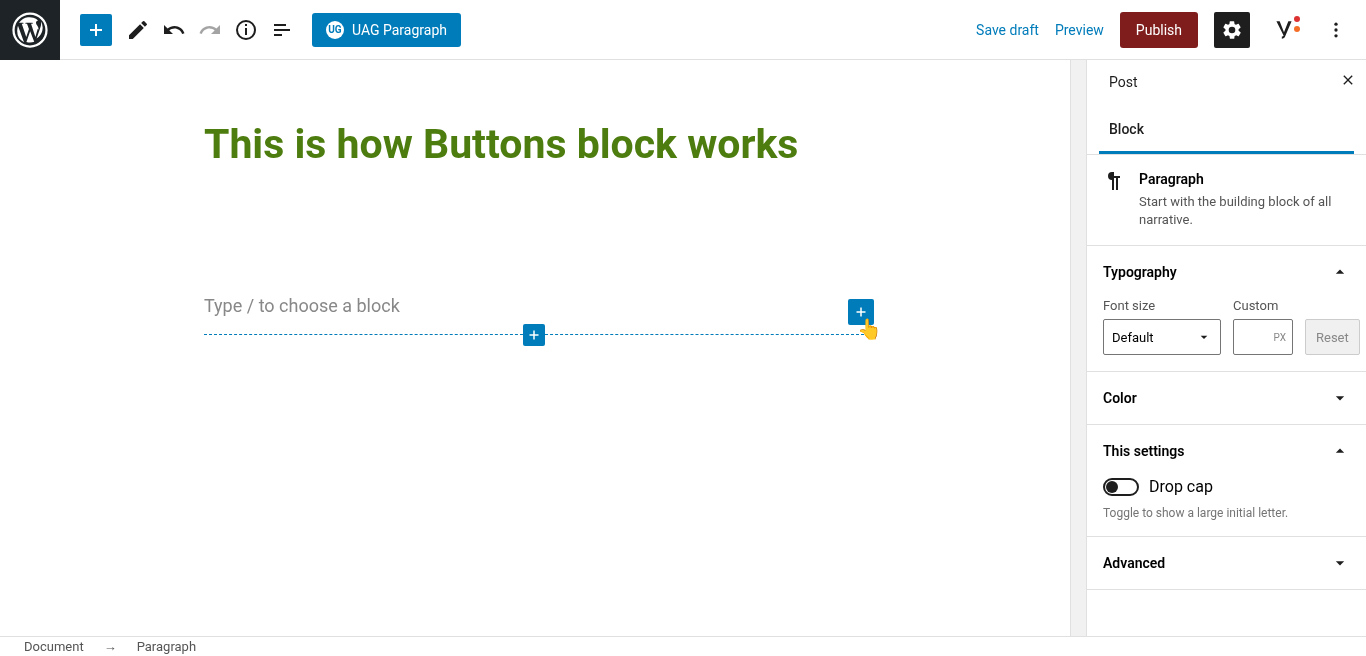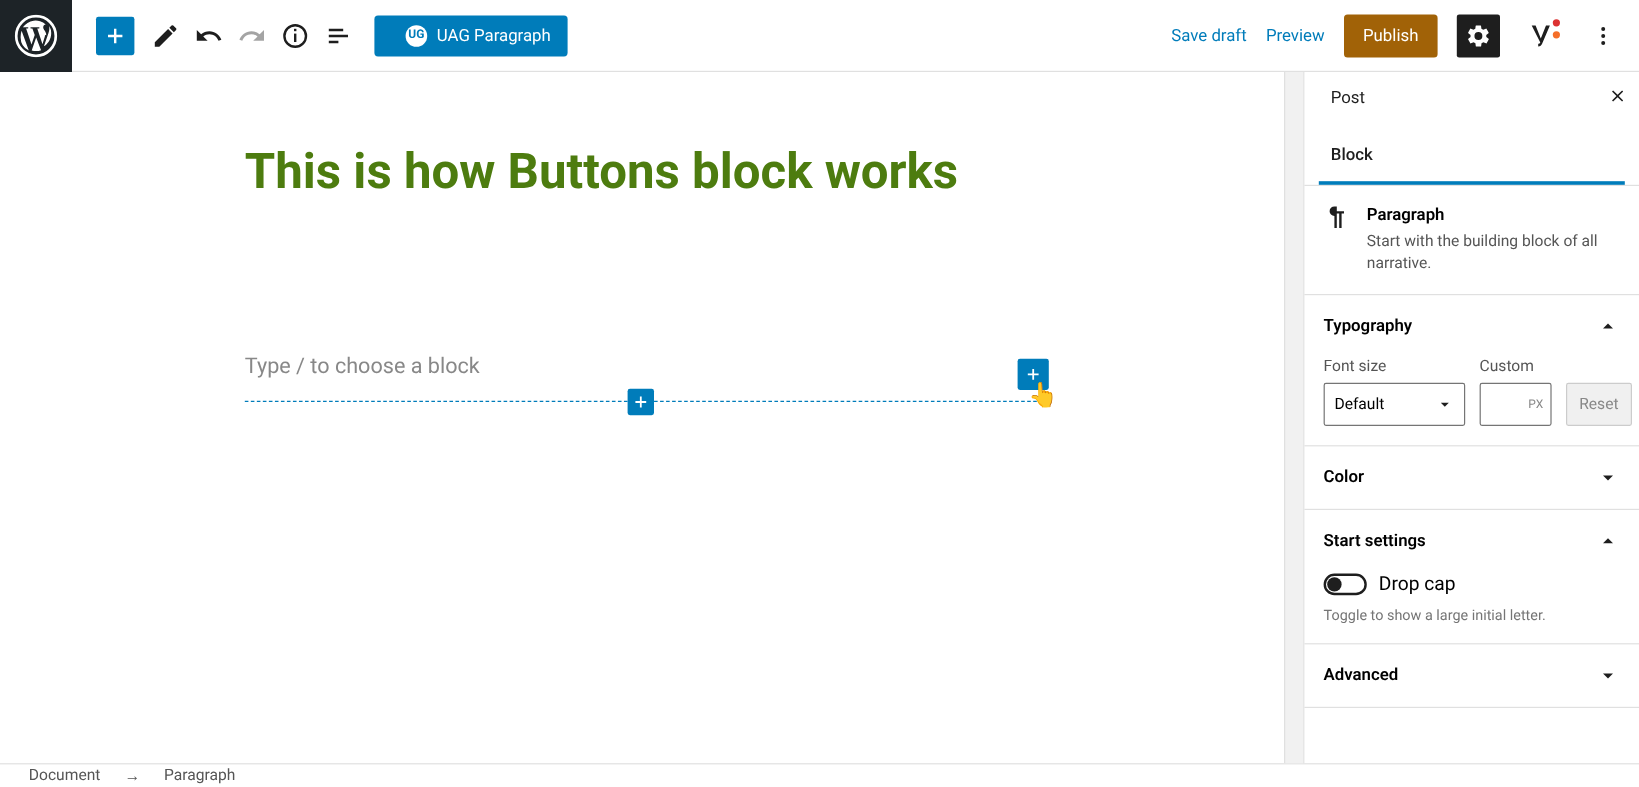--- a/index.html
+++ b/index.html
@@ -7,25 +7,25 @@
 
 .topbar { height: 60px; display: flex; align-items: center; border-bottom: 1px solid #e0e0e0; }
 .wp-logo { width: 60px; height: 60px; background: #1d2327; display: flex; align-items: center; justify-content: center; }
 .wp-logo svg { width: 36px; height: 36px; }
 .toolbar-left { display: flex; align-items: center; padding-left: 20px; gap: 0; }
 .icon-btn { width: 36px; height: 36px; display: flex; align-items: center; justify-content: center; background: transparent; border: none; cursor: pointer; border-radius: 2px; }
 .icon-btn svg { width: 24px; height: 24px; }
 .add-block-btn { width: 32px; height: 32px; background: #007cba; border-radius: 2px; display: flex; align-items: center; justify-content: center; cursor: pointer; margin-right: 8px; }
 .add-block-btn svg { width: 24px; height: 24px; }
 .uag-btn { background: #007cba; color: #fff; border: none; border-radius: 3px; padding: 8px 14px; font-size: 14px; display: flex; align-items: center; gap: 8px; cursor: pointer; margin-left: 12px; }
-.uag-badge { background: #fff; color: #007cba; font-size: 10px; font-weight: bold; border-radius: 50%; width: 18px; height: 18px; display: flex; align-items: center; justify-content: center; margin-left: 12px; }
+.uag-badge { background: #fff; color: #007cba; font-size: 10px; font-weight: bold; border-radius: 50%; width: 18px; height: 18px; display: flex; align-items: center; justify-content: center; }
 
 .toolbar-right { margin-left: auto; display: flex; align-items: center; gap: 16px; padding-right: 12px; }
 .link-btn { background: none; border: none; color: #007cba; font-size: 14px; cursor: pointer; }
-.publish-btn { background: #a16207; color: #fff; border: none; padding: 10px 16px; border-radius: 3px; font-size: 14px; cursor: pointer; }
+.publish-btn { background: #7f1d1d; color: #fff; border: none; padding: 10px 16px; border-radius: 3px; font-size: 14px; cursor: pointer; }
 .settings-btn { width: 36px; height: 36px; background: #1e1e1e; display: flex; align-items: center; justify-content: center; border-radius: 2px; cursor: pointer; }
 .settings-btn svg { fill: #fff; width: 22px; height: 22px; }
 .yoast-btn { width: 36px; height: 36px; display: flex; align-items: center; justify-content: center; cursor: pointer; position: relative; }
 .more-btn { width: 36px; height: 36px; display: flex; align-items: center; justify-content: center; cursor: pointer; }
 
 .main { display: flex; height: 576px; }
 .editor { flex: 1; padding: 60px 0 0 0; overflow-y: auto; position: relative; }
 .editor-content { max-width: 660px; margin: 0 0 0 204px; }
 .post-title { font-size: 41px; font-weight: 700; color: #4d7c0f; line-height: 1.2; margin-bottom: 120px; }
 .paragraph-block { position: relative; }
@@ -221,21 +221,21 @@
       <div class="panel-header">
         <span>Color</span>
         <svg width="20" height="20" viewBox="0 0 24 24">
             <path fill="#1e1e1e" d="M7 10l5 5 5-5z"></path>
           </svg>
       </div>
     </div>
 
     <div class="panel">
       <div class="panel-header">
-        <span>Start settings</span>
+        <span>This settings</span>
         <svg width="20" height="20" viewBox="0 0 24 24">
             <path fill="#1e1e1e" d="M7 14l5-5 5 5z"></path>
           </svg>
       </div>
       <div class="panel-body">
         <div class="toggle-row">
           <div class="toggle">
               <div class="toggle-knob"></div>
             </div>
           <span>Drop cap</span>

